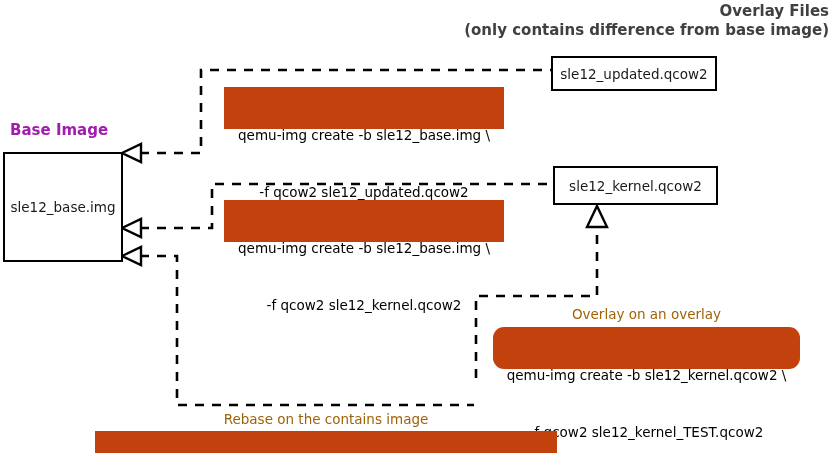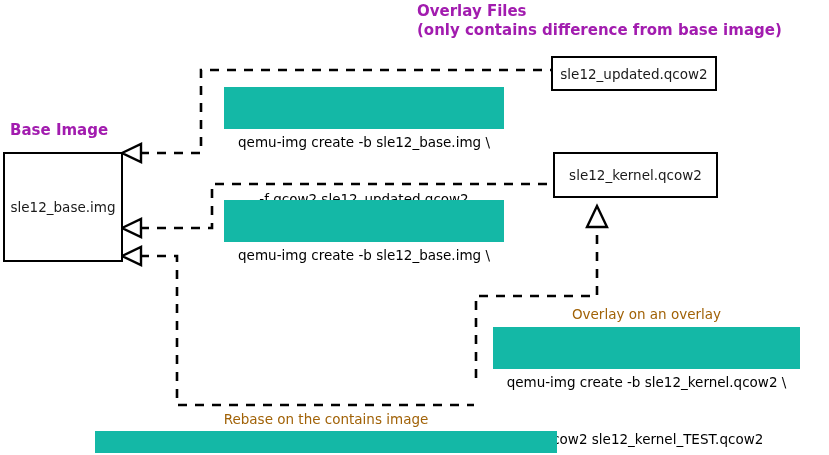--- a/index.html
+++ b/index.html
@@ -39,36 +39,36 @@
   }
   .heading {
     position: absolute;
     font-weight: bold;
     color: #a21caf;
     white-space: nowrap;
     z-index: 4;
   }
   .title-block {
     position: absolute;
-    text-align: left;
+    text-align: right;
     font-weight: bold;
     font-size: 15px;
     line-height: 19px;
-    color: #a21caf;
+    color: #404040;
     white-space: nowrap;
     z-index: 4;
   }
   .cmd {
     position: absolute;
-    background: #14b8a6;
+    background: #c2410c;
     color: #000000;
     font-size: 13.5px;
     line-height: 19px;
     text-align: center;
-    padding: 8px 4px;
+    padding: 1px 4px;
     box-sizing: border-box;
     white-space: pre;
     z-index: 4;
   }
   .note {
     position: absolute;
     color: #a16207;
     font-size: 13.5px;
     text-align: center;
     white-space: nowrap;
@@ -113,35 +113,36 @@
   <div class="heading" style="left:10px; top:121px; font-size:15px;">Base Image</div>
 
   <div class="node-box" style="left:3px; top:152px; width:120px; height:110px;">
     <span>sle12_base.img</span>
   </div>
 
   <div class="node-box" style="left:551px; top:56px; width:166px; height:35px;">
     <span>sle12_updated.qcow2</span>
   </div>
 
-  <div class="node-box" style="left:553px; top:152px; width:165px; height:46px;">
+  <div class="node-box" style="left:553px; top:166px; width:165px; height:39px;">
     <span>sle12_kernel.qcow2</span>
   </div>
 
 
   <div class="cmd" style="left:224px; top:87px; width:280px; height:42px;">
     <div>qemu-img create -b sle12_base.img \</div>
     <div>-f qcow2 sle12_updated.qcow2</div>
   </div>
 
   <div class="cmd" style="left:224px; top:200px; width:280px; height:42px;">
     <div>qemu-img create -b sle12_base.img \</div>
+    <div>-f qcow2 sle12_kernel.qcow2</div>
   </div>
 
-  <div class="cmd" style="left:493px; top:327px; width:307px; height:42px;">
+  <div class="cmd" style="left:493px; top:327px; width:307px; height:42px;border-radius:11px;">
     <div>qemu-img create -b sle12_kernel.qcow2 \</div>
     <div>-f qcow2 sle12_kernel_TEST.qcow2</div>
   </div>
 
   <div class="cmd" style="left:95px; top:431px; width:462px; height:22px; line-height:20px;">
     
   </div>
 
   <div class="note" style="left:493px; top:306px; width:307px;">Overlay on an overlay</div>
 

